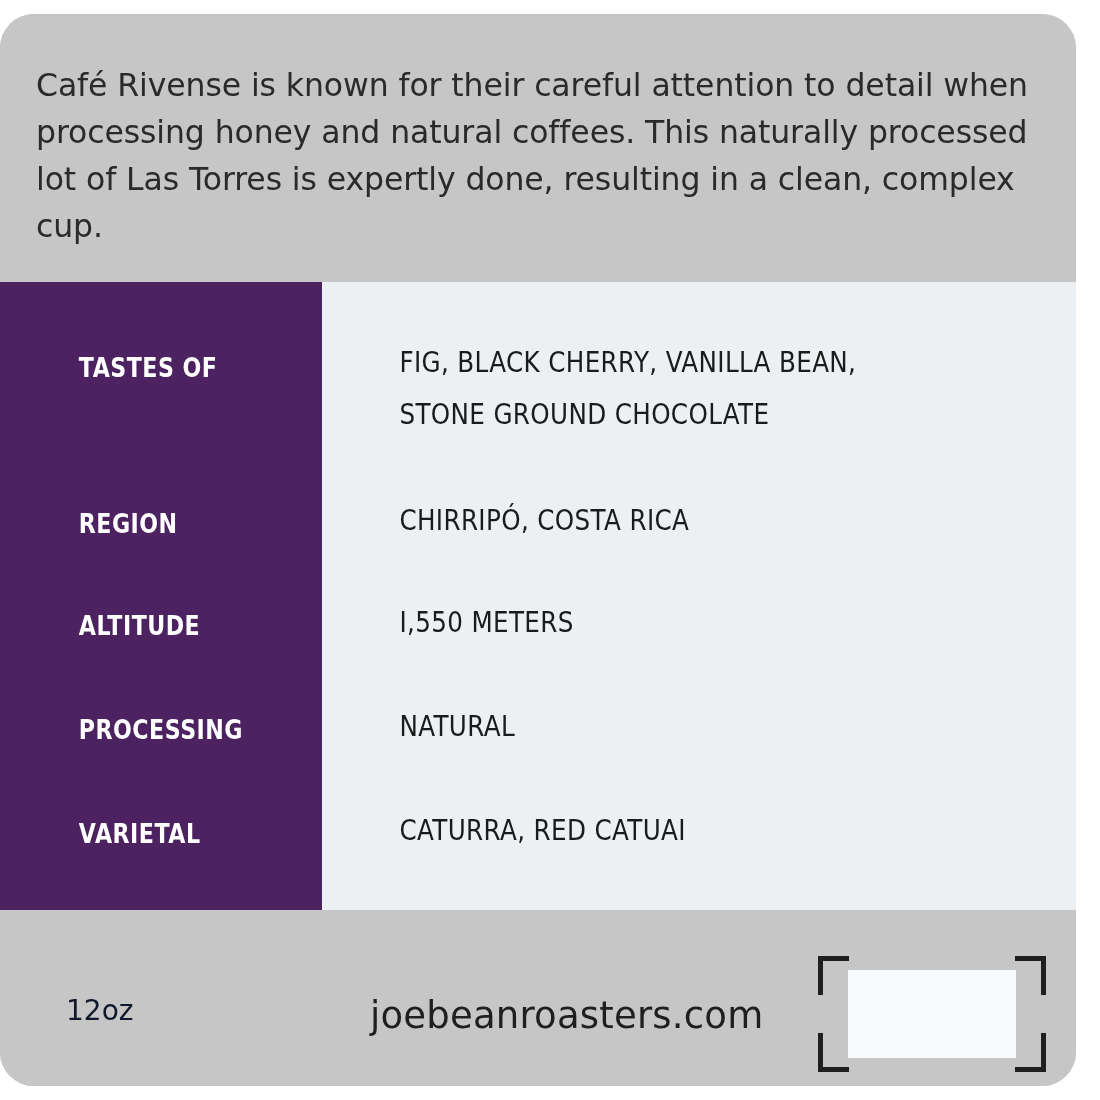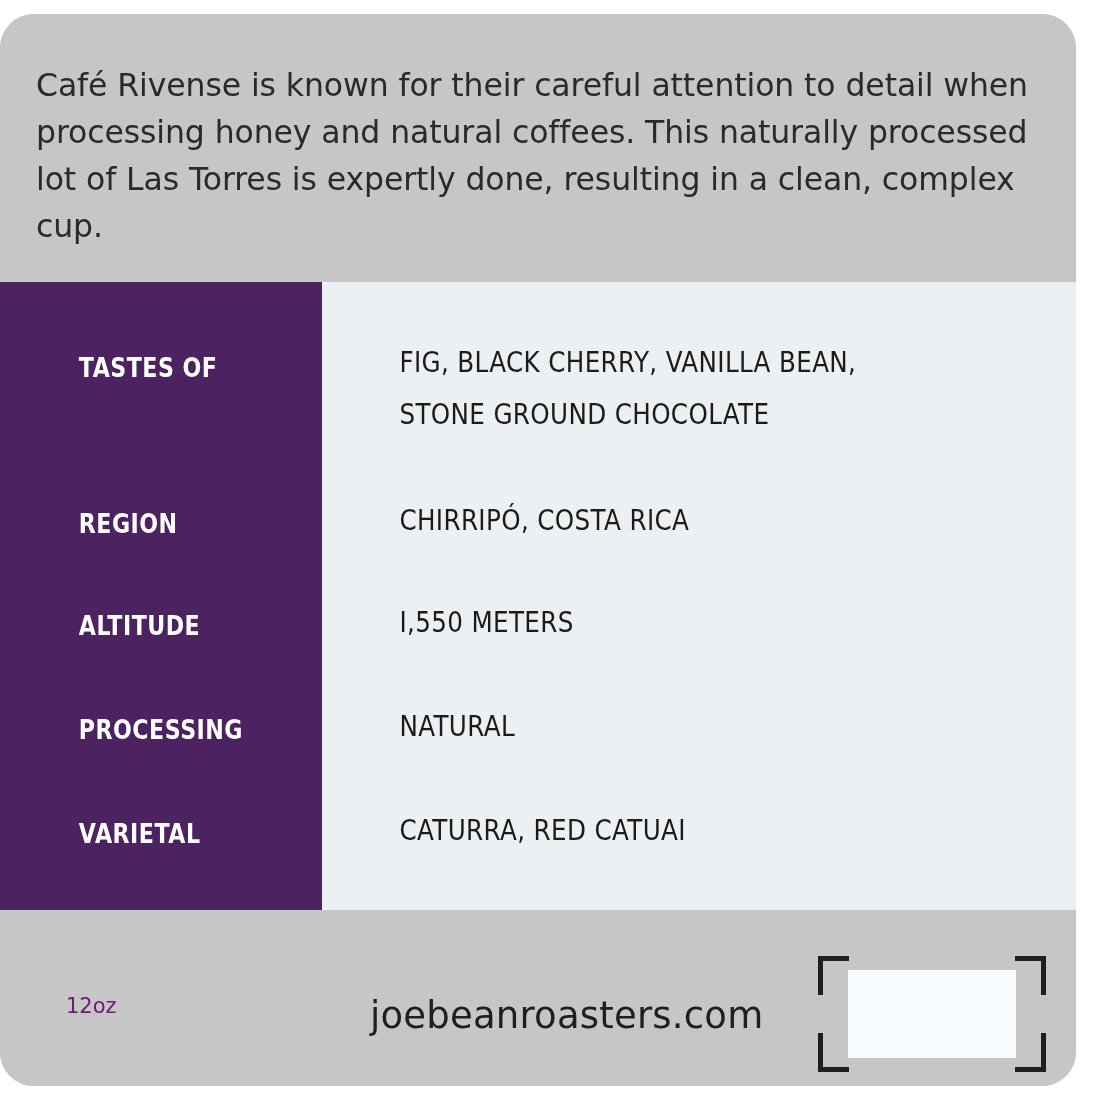--- a/index.html
+++ b/index.html
@@ -111,22 +111,22 @@
     top: 896px;
     width: 1100px;
     height: 176px;
     background: #c6c6c6;
   }
   .footer-weight {
     position: absolute;
     left: 66px;
     top: 84px;
     font-family: "DejaVu Sans", sans-serif;
-    font-size: 21px;
-    color: #701a75;
+    font-size: 28px;
+    color: #0f172a;
   }
   .footer-url {
     position: absolute;
     left: 370px;
     top: 84px;
     font-family: "DejaVu Sans", sans-serif;
     font-size: 37px;
     color: #1f1f1f;
     letter-spacing: 0.2px;
   }

